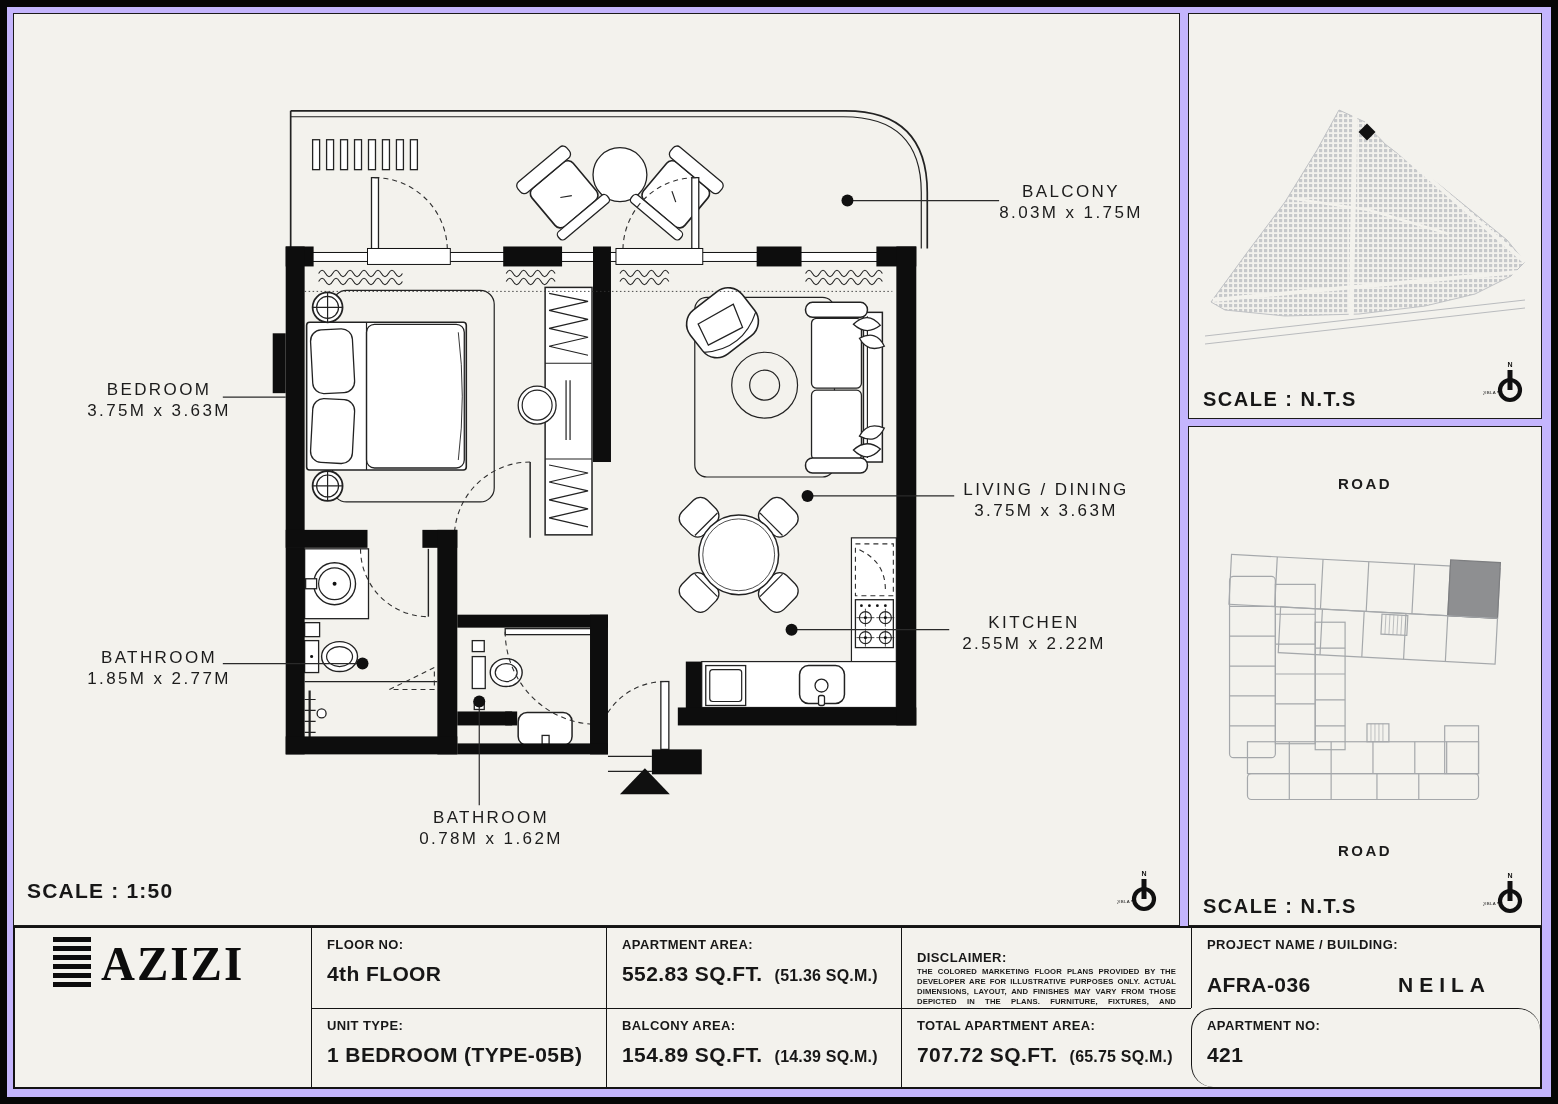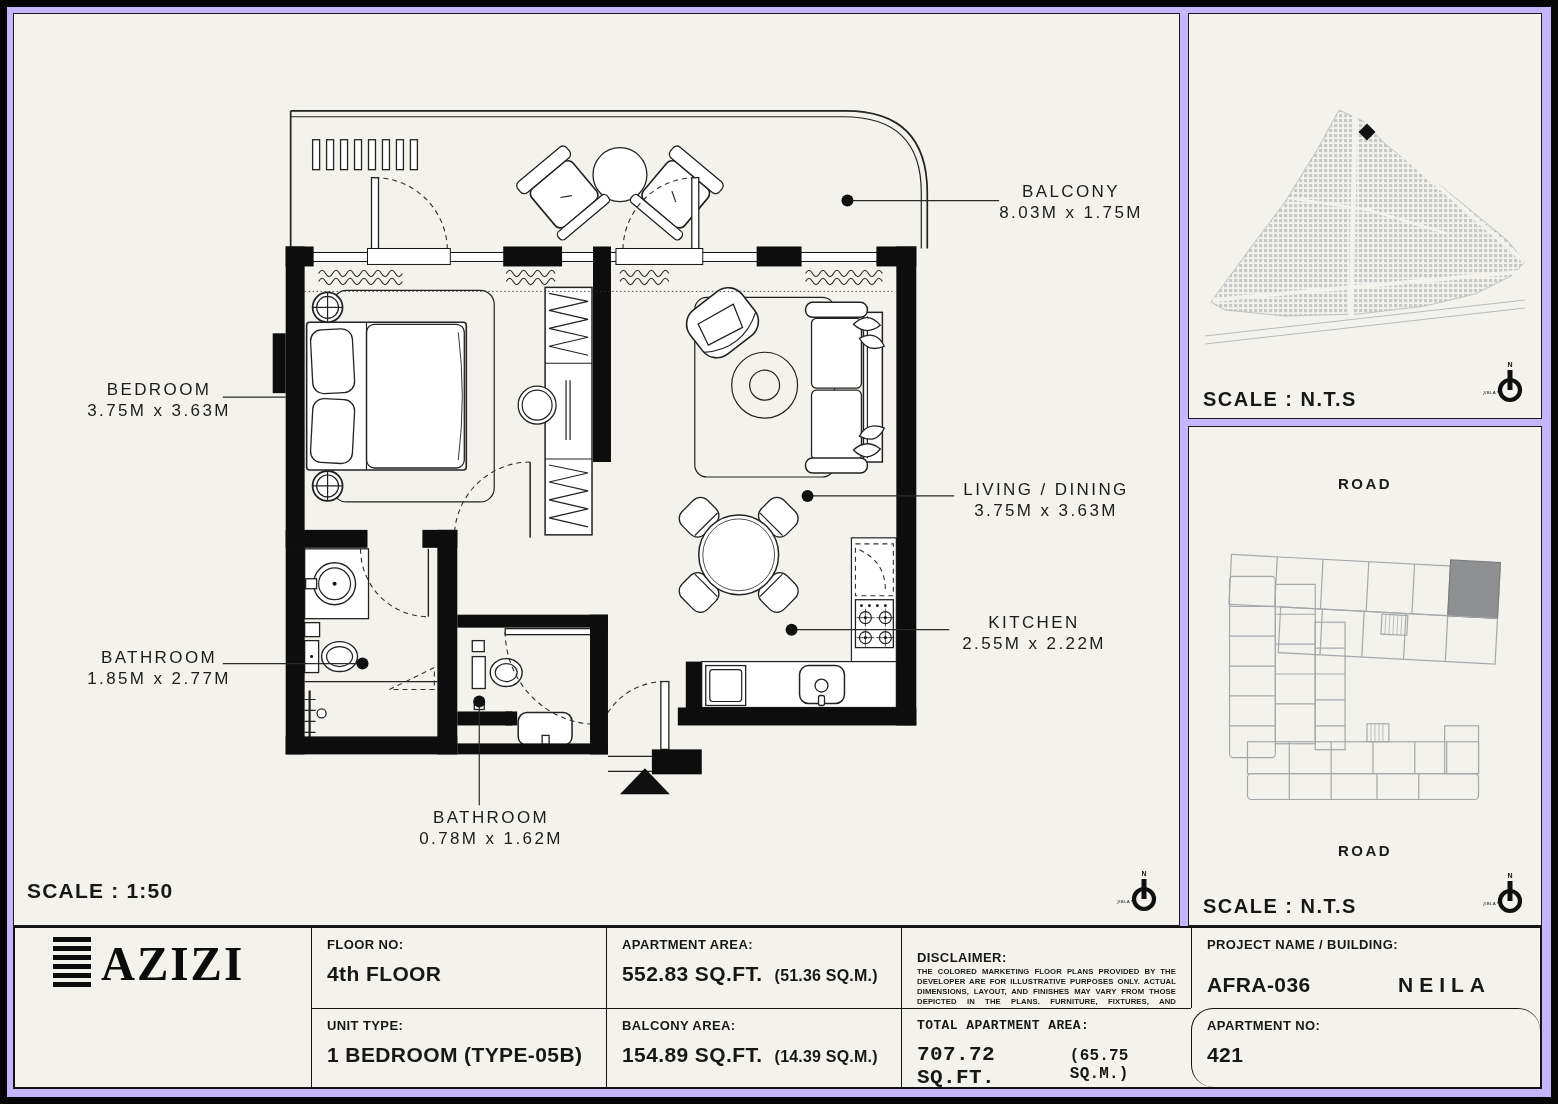--- a/index.html
+++ b/index.html
@@ -445,21 +445,21 @@
       <div class="cl">UNIT TYPE:</div>
       <div class="cv">1 BEDROOM (TYPE-05B)</div>
     </div>
     <div class="cell" style="grid-row:2;grid-column:3;">
       <div class="cl">BALCONY AREA:</div>
       <div class="cv">
         <span>154.89 SQ.FT.</span>
         <span class="cm">(14.39 SQ.M.)</span>
       </div>
     </div>
-    <div class="cell" style="grid-row:2;grid-column:4;font-family:Liberation Mono, monospace;">
+    <div class="cell" style="grid-row:2;grid-column:4;">
       <div class="cl">TOTAL APARTMENT AREA:</div>
       <div class="cv">
         <span>707.72 SQ.FT.</span>
         <span class="cm">(65.75 SQ.M.)</span>
       </div>
     </div>
     <div class="cell" style="grid-row:2;grid-column:5;border-radius:22px;">
       <div class="cl">APARTMENT NO:</div>
       <div class="cv">421</div>
     </div>

